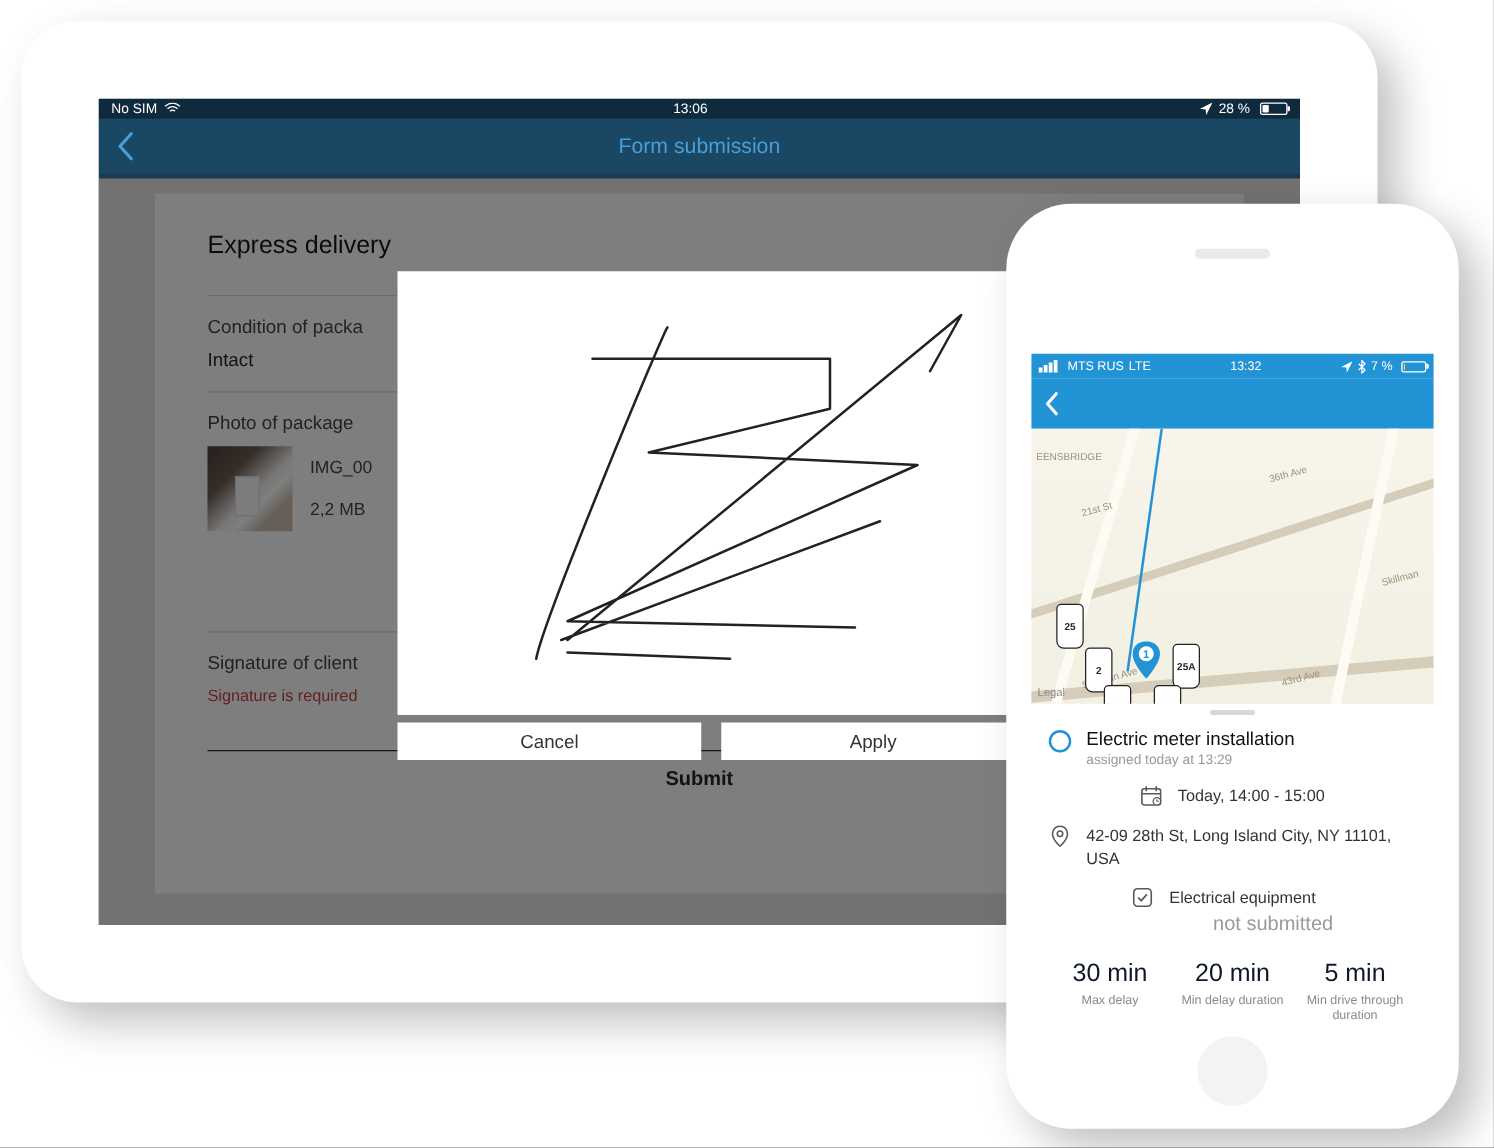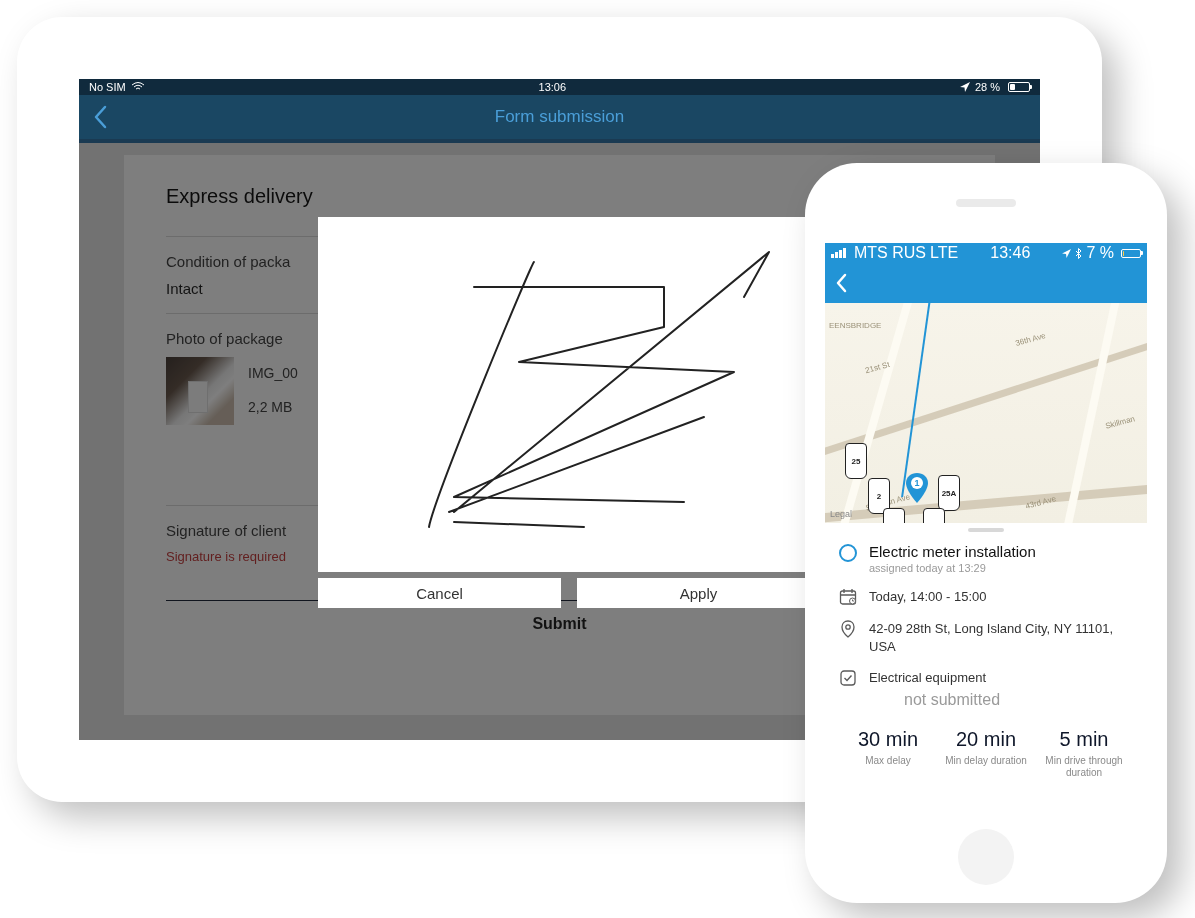--- a/index.html
+++ b/index.html
@@ -181,22 +181,23 @@
     position: relative;
     font-size: 13px;
   }
   .phone-status {
     height: 20px;
     background: #2294d6;
     display: flex;
     align-items: center;
     justify-content: space-between;
     color: #fff;
-    font-size: 16px;
+    font-size: 10px;
     padding: 0 6px;
+    margin-top: 40px;
   }
   .signal { display: inline-flex; align-items: flex-end; gap: 1px; margin-right: 4px; }
   .signal span { width: 3px; background: #fff; height: 4px; }
   .signal span:nth-child(2){height:6px;} .signal span:nth-child(3){height:8px;} .signal span:nth-child(4){height:10px;}
   .battery-icon.small { width: 20px; height: 9px; }
   .battery-icon.small .battery-fill { width: 7%; background: #ffcc44; }
   .battery-icon.small::after { top: 1.5px; }
   .phone-nav {
     height: 40px;
     background: #2294d6;
@@ -254,21 +255,21 @@
     width: 36px; height: 4px;
     background: #d8d8d8;
     border-radius: 2px;
   }
   
   .task { padding: 6px 14px 0 14px; background: #fff; }
   .task-title-row { display: flex; align-items: flex-start; gap: 12px; }
   .status-ring { width: 18px; height: 18px; border: 2px solid #2294d6; border-radius: 50%; flex-shrink: 0; margin-top: 1px; }
   .task-title { font-size: 15px; font-weight: 500; color: #111; }
   .task-sub { font-size: 11px; color: #9a9a9a; margin-top: 2px; }
-  .info-row { display: flex; align-items: flex-start; gap: 12px; margin-top: 14px; color: #333; font-size: 13px; line-height: 1.35; }
+  .info-row { display: flex; align-items: flex-start; gap: 12px; margin-top: 14px; color: #333; font-size: 13px; line-height: 1.35; justify-content: center; }
   .info-row .ico { width: 18px; height: 18px; flex-shrink: 0; color: #5a5a5a; }
   .subnote { font-size: 16px; color: #9a9a9a; margin-top: 2px; margin-left: 35px; }
   .metrics {
     display: flex;
     margin-top: 18px;
     text-align: center;
   }
   .metric { flex: 1; }
   .metric .val { font-size: 20px; color: #0f172a; margin-bottom: 4px; }
   .metric .lbl { font-size: 10px; color: #8a8a8a; line-height: 1.2; }
@@ -356,21 +357,21 @@
       <div style="display:flex;align-items:center;gap:4px;">
         <span class="signal">
             <span></span>
             <span></span>
             <span></span>
             <span></span>
           </span>
         <span>MTS RUS</span>
         <span>LTE</span>
       </div>
-      <div>13:46</div>
+      <div>13:32</div>
       <div style="display:flex;align-items:center;gap:4px;">
         <svg width="9" height="9" viewBox="0 0 10 10">
             <path d="M0 5 L10 0 L5 10 L4.5 5.5 Z" fill="#fff"></path>
           </svg>
         <svg width="7" height="11" viewBox="0 0 7 11">
             <path d="M1 3 L6 8 L3.5 10.5 L3.5 0.5 L6 3 L1 8" stroke="#fff" stroke-width="1" fill="none"></path>
           </svg>
         <span>7 %</span>
         <span class="battery-icon small">
             <span class="battery-fill"></span>

